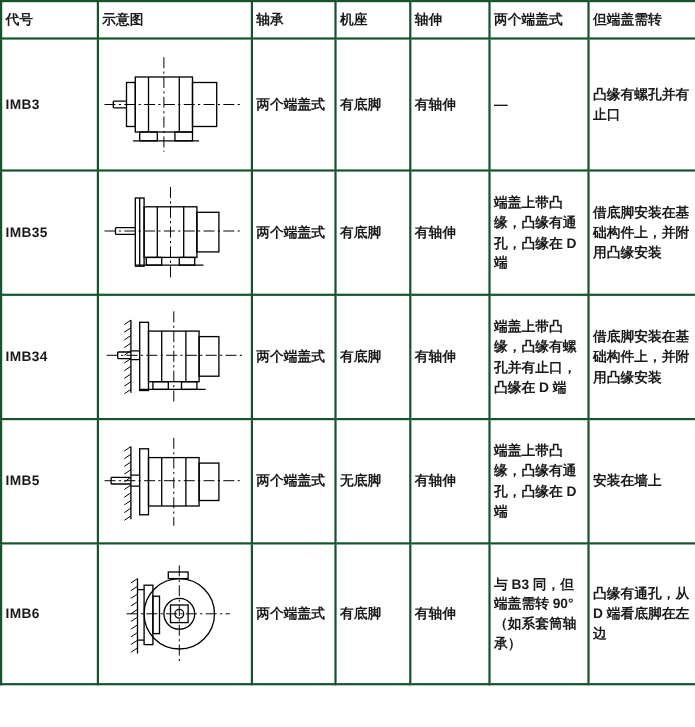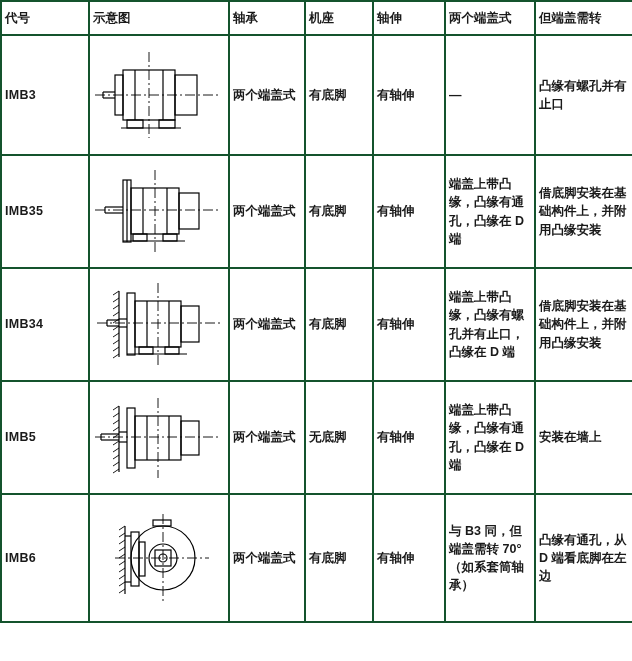--- a/index.html
+++ b/index.html
@@ -296,18 +296,18 @@
             <g stroke="#000" stroke-width="0.9" stroke-dasharray="10,3,2,3" fill="none">
               <line x1="22" y1="56" x2="116" y2="56"></line>
               <line x1="70" y1="12" x2="70" y2="100"></line>
             </g>
           </svg>
         </div>
       </td>
       <td class="text-cell">两个端盖式</td>
       <td class="text-cell">有底脚</td>
       <td class="text-cell">有轴伸</td>
-      <td class="text-cell">与 B3 同，但端盖需转 70°（如系套筒轴承）</td>
+      <td class="text-cell">与 B3 同，但端盖需转 90°（如系套筒轴承）</td>
       <td class="text-cell">凸缘有通孔，从 D 端看底脚在左边</td>
     </tr>
 
   </tbody>
 </table>
 
 </body></html>

